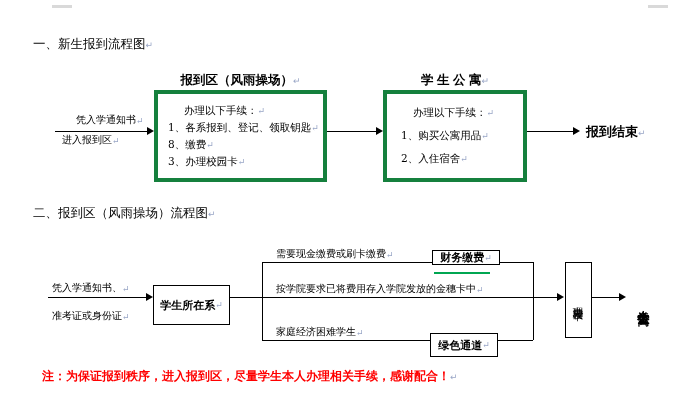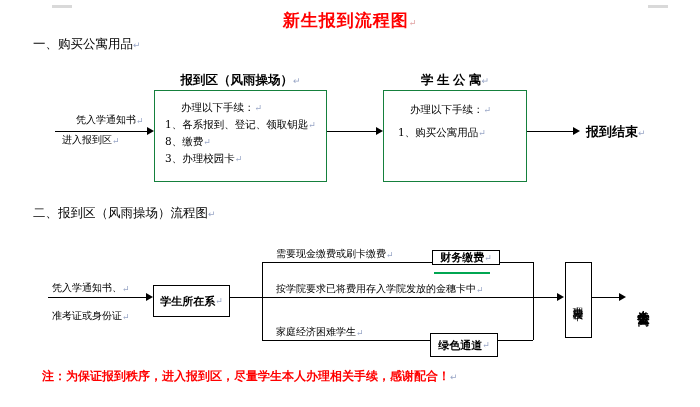--- a/index.html
+++ b/index.html
@@ -33,21 +33,21 @@
   }
   #sec1{left:33px;top:36px;}
   #sec2{left:33px;top:205px;}
 
   
   .boxhead{
     position:absolute;text-align:center;font-size:12.5px;font-weight:bold;
     font-family:Liberation Sans, sans-serif;
   }
   .flowbox{
-    position:absolute;border:1px solid #15803d;background:#fff;
+    position:absolute;border:4px solid #15803d;background:#fff;
     box-sizing:border-box;
   }
   .flowbox .line{
     font-size:10.5px;line-height:16px;white-space:nowrap;
     font-family:"DejaVu Serif","Liberation Serif",serif;
   }
   .smallbox{
     position:absolute;border:1px solid #000;background:#fff;box-sizing:border-box;
     display:flex;align-items:center;justify-content:center;
     font-size:11px;font-weight:bold;
@@ -94,26 +94,23 @@
   }
 </style>
 </head>
 <body>
 
 <div class="page">
 
   <div class="corner tl"></div>
   <div class="corner tr"></div>
 
-  <div class="title">
-    <span>新生报到流程图</span><span class="pilcrow-red">↵</span>
-  </div>
 
   <div class="section-head" id="sec1">
-    <span>一、购买公寓用品</span><span class="pilcrow">↵</span>
+    <span>一、新生报到流程图</span><span class="pilcrow">↵</span>
   </div>
 
   <div class="edge-label" style="left:76px;top:113px;">
     <span>凭入学通知书</span><span class="pilcrow">↵</span>
   </div>
   <div class="hline" style="left:55px;top:131px;width:92px;"></div>
   <div class="arrow-r" style="left:147px;top:127px;"></div>
   <div class="edge-label" style="left:62px;top:133px;">
     <span>进入报到区</span><span class="pilcrow">↵</span>
   </div>
@@ -132,20 +129,21 @@
   <div class="hline" style="left:327px;top:131px;width:49px;"></div>
   <div class="arrow-r" style="left:376px;top:127px;"></div>
 
   <div class="boxhead" style="left:383px;top:72px;width:144px;">
     <span>学 生 公 寓</span><span class="pilcrow">↵</span>
   </div>
 
   <div class="flowbox" style="left:383px;top:90px;width:144px;height:92px;padding:10px 0 0 14px;">
     <div class="line" style="padding-left:12px;"><span>办理以下手续：</span><span class="pilcrow">↵</span></div>
     <div class="line" style="margin-top:6px;"><span>1、购买公寓用品</span><span class="pilcrow">↵</span></div>
+    <div class="line" style="margin-top:6px;"><span>2、入住宿舍</span><span class="pilcrow">↵</span></div>
   </div>
 
   <div class="hline" style="left:527px;top:131px;width:46px;"></div>
   <div class="arrow-r" style="left:573px;top:127px;"></div>
   <div class="endlabel" style="left:586px;top:123px;">
     <span>报到结束</span><span class="pilcrow">↵</span>
   </div>
 
   <div class="section-head" id="sec2">
     <span>二、报到区（风雨操场）流程图</span><span class="pilcrow">↵</span>
@@ -153,21 +151,21 @@
 
   <div class="edge-label" style="left:52px;top:281px;">
     <span>凭入学通知书、</span><span class="pilcrow">↵</span>
   </div>
   <div class="hline" style="left:48px;top:297px;width:98px;"></div>
   <div class="arrow-r" style="left:146px;top:293px;"></div>
   <div class="edge-label" style="left:52px;top:309px;">
     <span>准考证或身份证</span><span class="pilcrow">↵</span>
   </div>
 
-  <div class="smallbox" style="left:153px;top:285px;width:77px;height:32px;">
+  <div class="smallbox" style="left:153px;top:285px;width:77px;height:40px;">
     <span>学生所在系</span>
       <span class="pilcrow">↵</span>
   </div>
 
   <div class="hline" style="left:230px;top:297px;width:32px;"></div>
   <div class="vline" style="left:262px;top:262px;height:78px;"></div>
   <div class="hline" style="left:262px;top:262px;width:171px;"></div>
   <div class="hline" style="left:262px;top:297px;width:271px;"></div>
   <div class="hline" style="left:262px;top:340px;width:168px;"></div>
 

